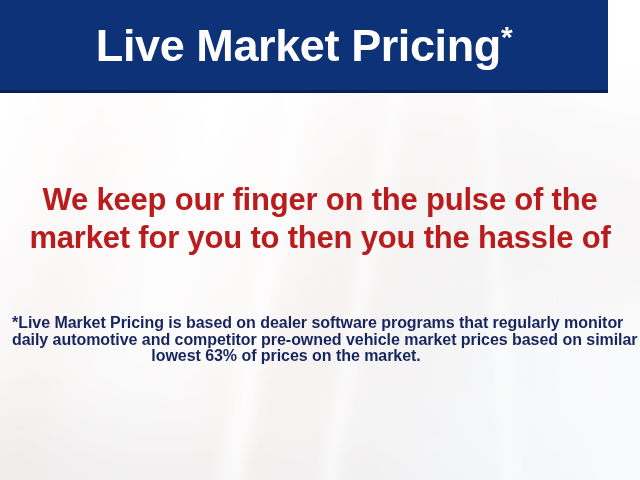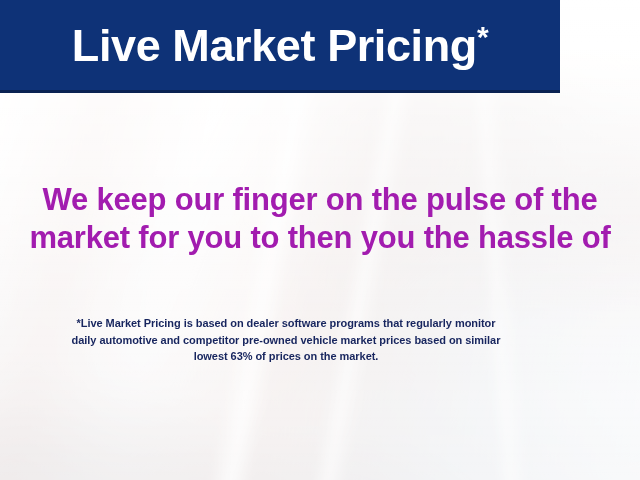--- a/index.html
+++ b/index.html
@@ -96,21 +96,21 @@
   }
   .bg-veil-top {
     background: linear-gradient(180deg, rgba(255,255,255,0.92) 0%, rgba(255,255,255,0.55) 34%, rgba(255,255,255,0.30) 62%, rgba(255,255,255,0.40) 100%);
   }
 
   
   #header-bar {
     position: absolute;
     top: 0;
     left: 0;
-    width: 560px;
+    width: 608px;
     height: 93px;
     background: #0e3277;
     z-index: 3;
     display: flex;
     align-items: center;
     justify-content: center;
     box-sizing: border-box;
   }
   #header-bar::after {
     content: "";
@@ -148,41 +148,41 @@
     height: 387px;
     z-index: 2;
   }
 
   #headline {
     position: absolute;
     top: 88px;
     left: 0;
     width: 640px;
     text-align: center;
-    color: #a21caf;
+    color: #b91c1c;
     font-size: 31px;
     font-weight: bold;
     line-height: 38px;
     letter-spacing: -0.2px;
     padding: 0 16px;
     box-sizing: border-box;
   }
   #headline .hl-line {
     display: block;
     white-space: nowrap;
   }
 
   #disclaimer {
     position: absolute;
     top: 222px;
     left: 0;
     width: 572px;
     text-align: center;
     color: #17255e;
-    font-size: 11px;
+    font-size: 16px;
     font-weight: bold;
     line-height: 16.5px;
     letter-spacing: -0.05px;
     padding: 0 12px;
     box-sizing: border-box;
   }
   #disclaimer .dc-line {
     display: block;
     white-space: nowrap;
   }

